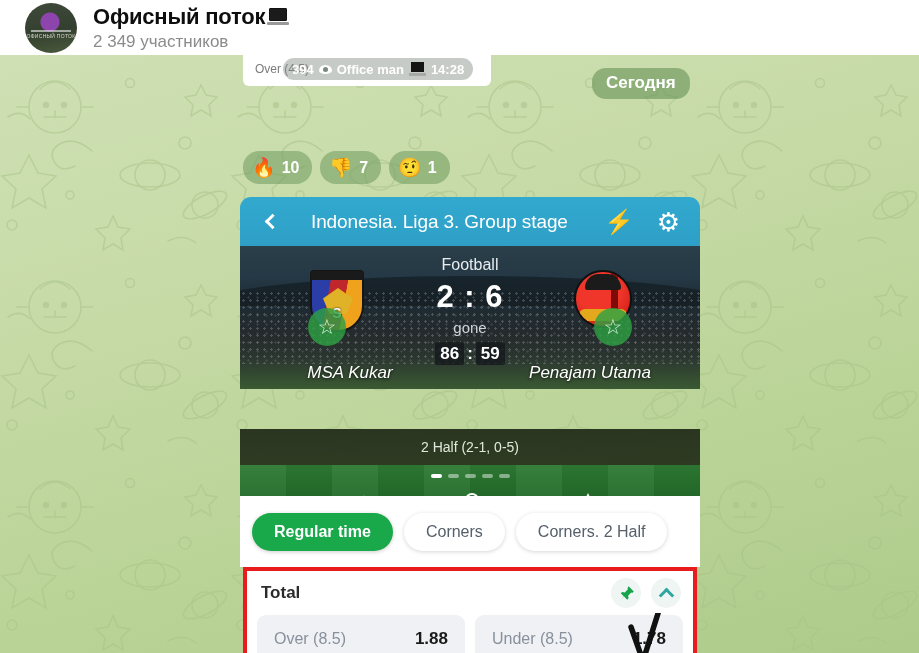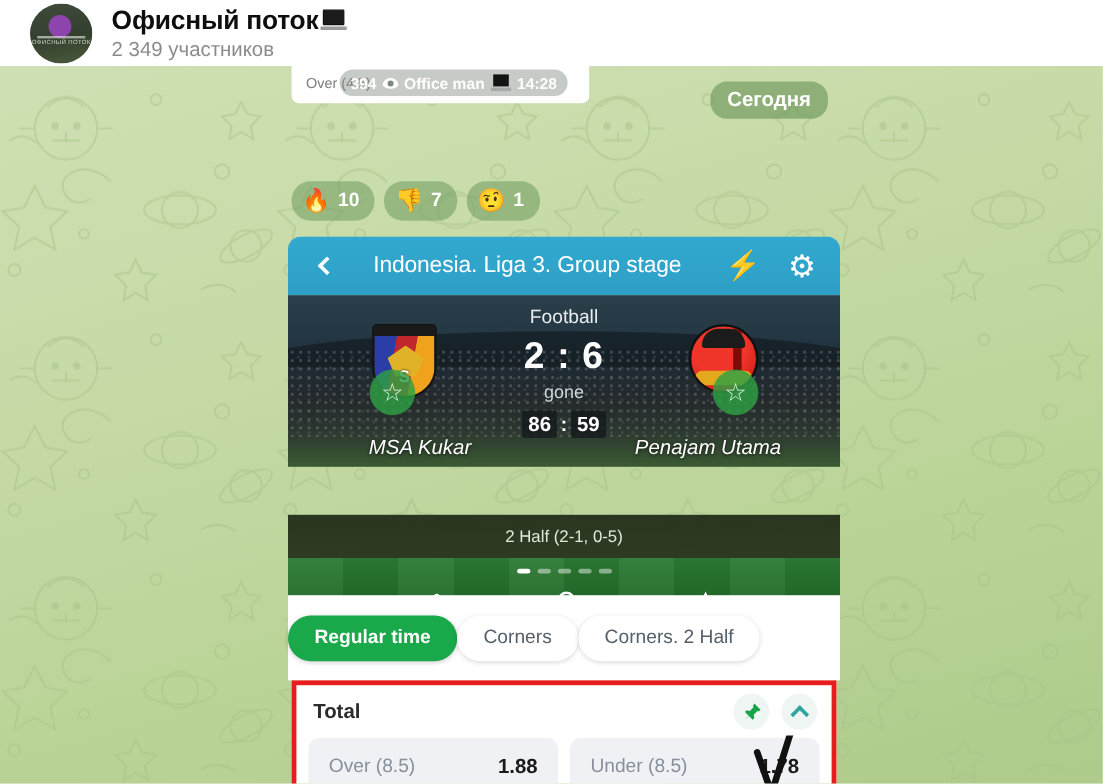--- a/index.html
+++ b/index.html
@@ -241,21 +241,21 @@
     display:flex; justify-content:space-around; align-items:center; padding:0 54px;
   }
   .ficons .ic{ color:#ffffff; font-size:25px; line-height:25px; }
 
   
   .tabs-wrap{
     position:absolute; left:240px; top:441px; width:460px; height:71px;
     background:#ffffff;
   }
   .tabs{
-    display:flex; padding:17px 0 0 0;
+    display:flex; gap:11px; padding:17px 0 0 12px;
   }
   .tab{
     height:38px; border-radius:19px; display:flex; align-items:center;
     padding:0 22px; font-size:16px; color:#55606a; background:#ffffff;
     box-shadow:0 1px 4px rgba(0,0,0,.16);
   }
   .tab.active{
     background:#19a84a; color:#ffffff; font-weight:bold;
     box-shadow:0 1px 4px rgba(0,0,0,.2);
   }

